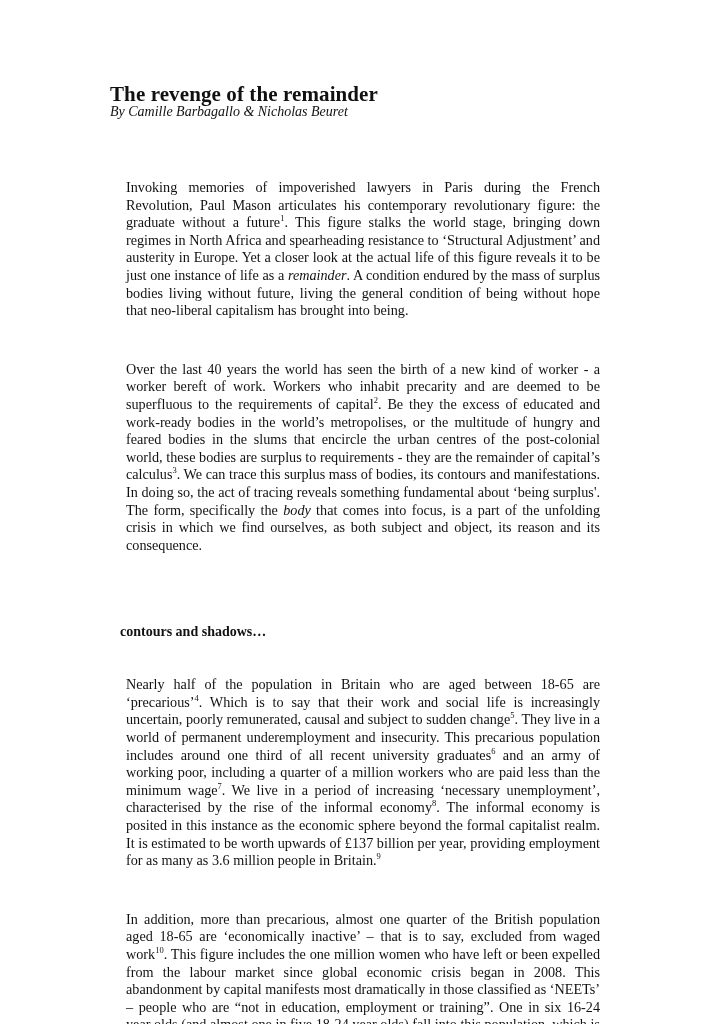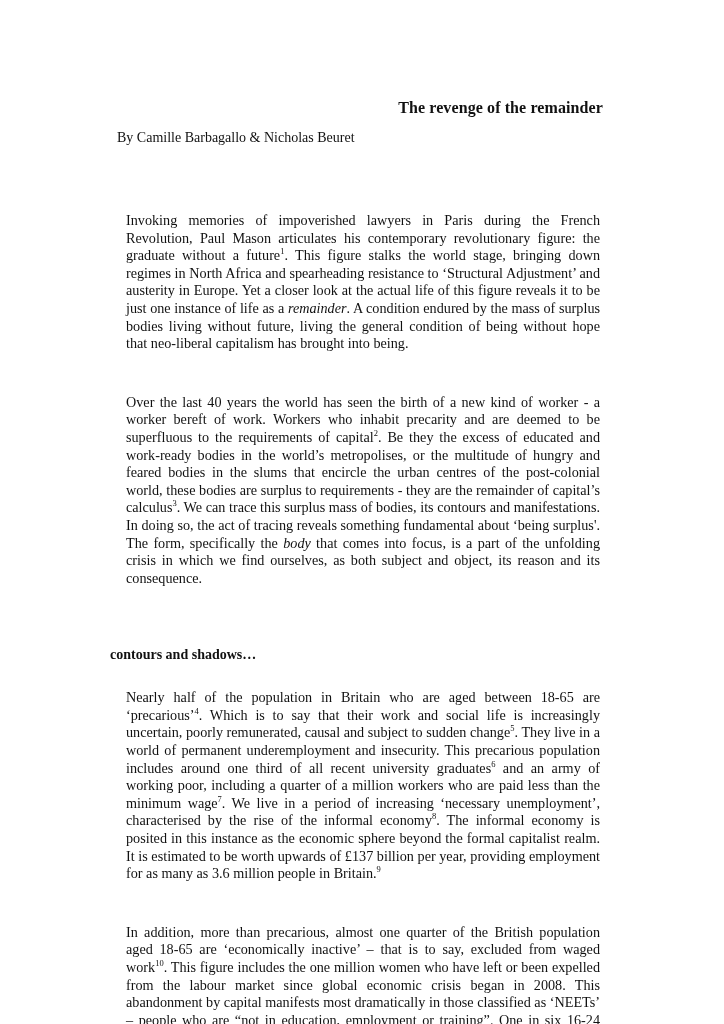--- a/index.html
+++ b/index.html
@@ -16,48 +16,48 @@
       color: #111111;
     }
     .page {
       position: absolute;
       left: 110px;
       top: 86px;
       width: 506px;
     }
     .title {
       font-weight: bold;
-      font-size: 16px;
+      font-size: 21px;
       line-height: 17px;
-      margin: 13px;
+      margin: 0;
       letter-spacing: 0.1px;
-      text-align: right;
     }
     .byline {
+      font-style: italic;
       font-size: 14px;
       line-height: 17px;
-      margin: 7px;
+      margin: 0;
     }
     .body-para {
       font-size: 14.2px;
       line-height: 17.6px;
       text-align: justify;
       margin: 16px;
       hyphens: none;
     }
     .body-para sup {
       font-size: 8.5px;
       line-height: 0;
       vertical-align: 6px;
     }
     .heading2 {
       font-weight: bold;
       font-size: 14px;
       line-height: 17px;
-      margin: 0;
+      margin: 10px;
     }
     .gap-after-byline { height: 43px; }
     .gap-para { height: 9px; }
     .gap-section { height: 43px; }
     .gap-heading { height: 10px; }
   </style>
 </head>
 <body>
 
 <div class="page">

